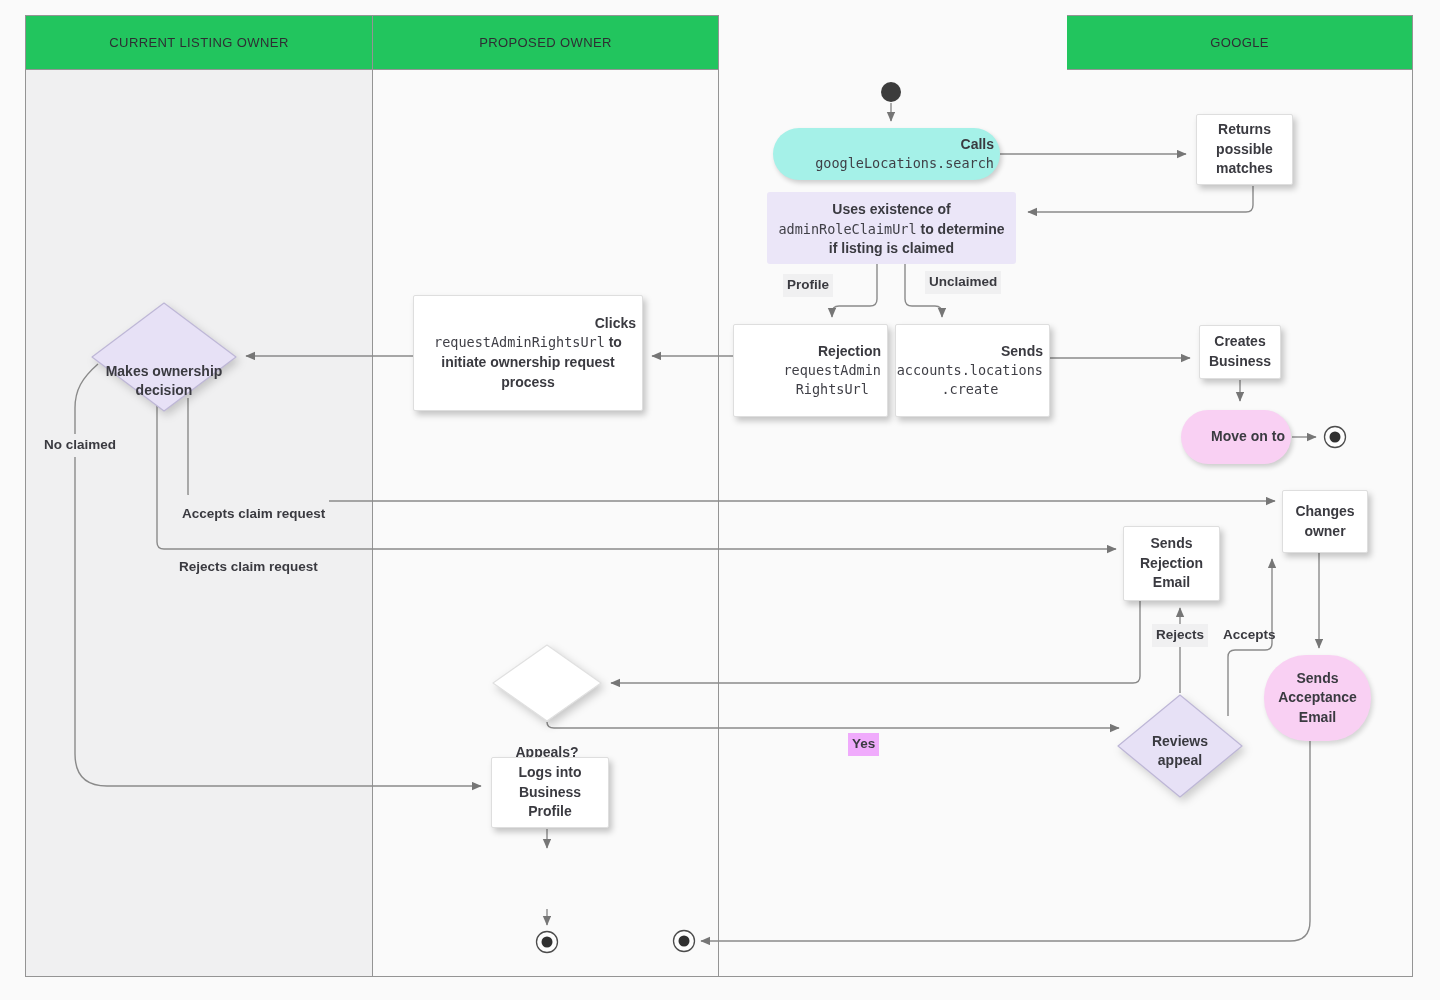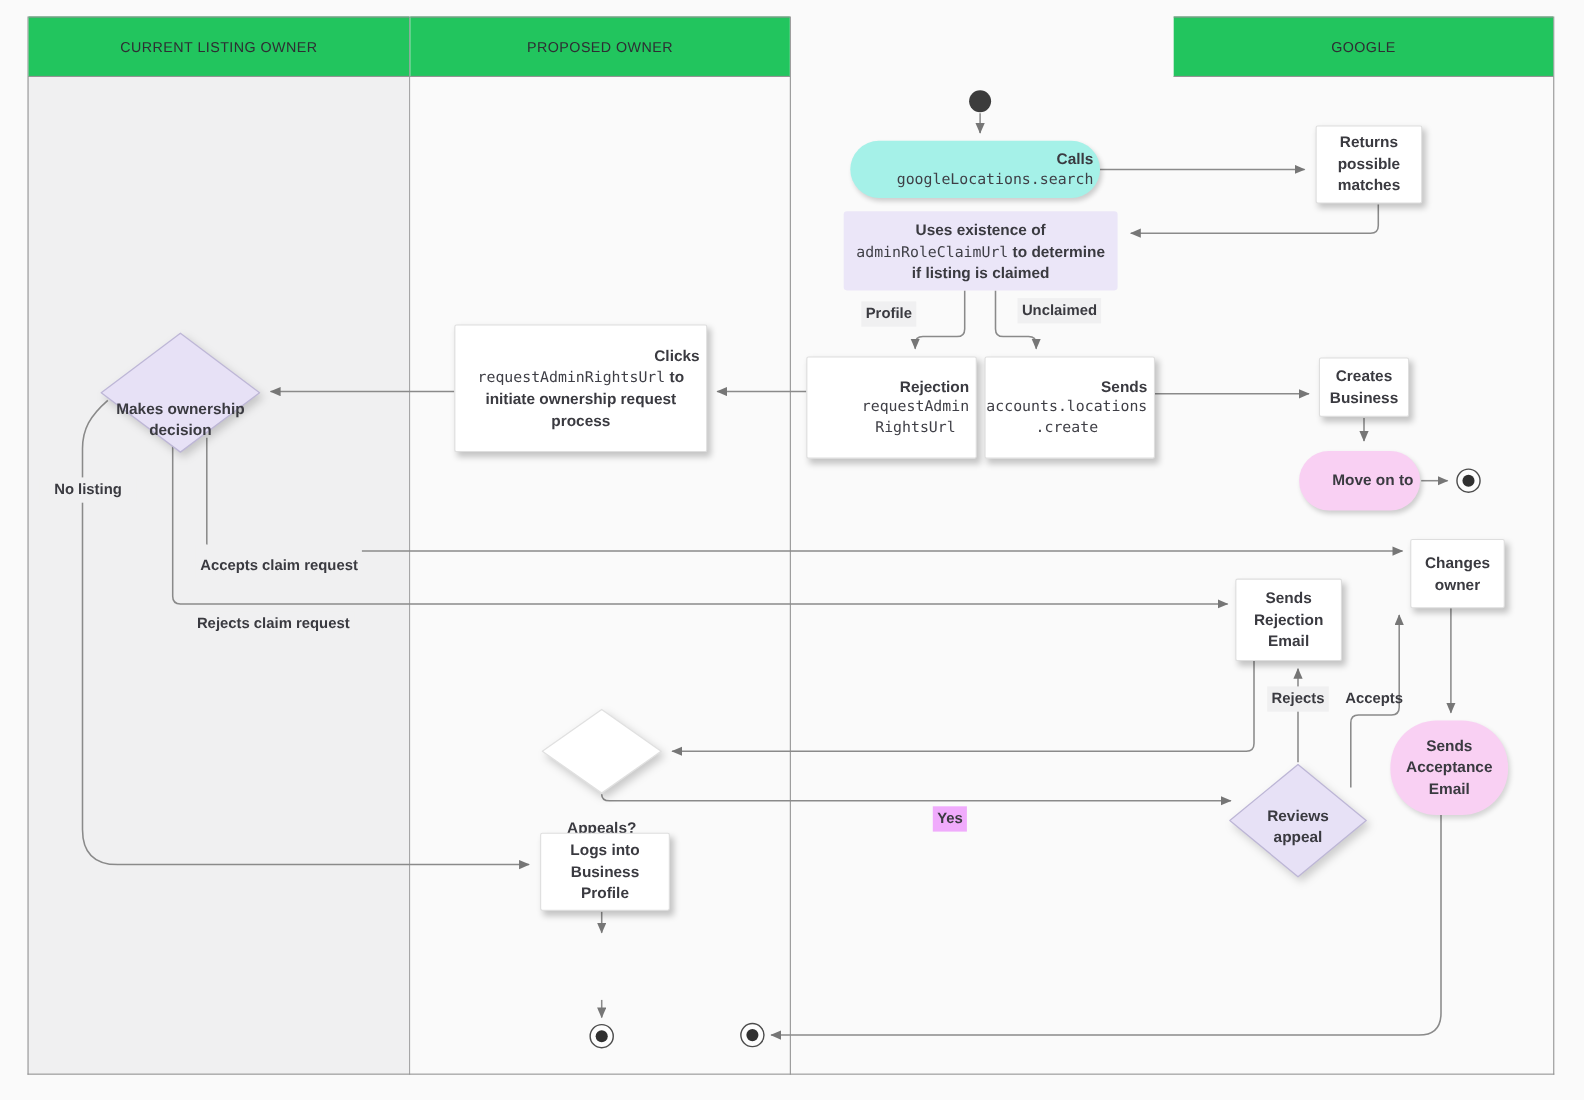--- a/index.html
+++ b/index.html
@@ -98,21 +98,21 @@
     <g>
       <polygon points="547,645 601,683 547,721 493,683" fill="#ffffff" stroke="#e0e0e0" stroke-width="1.2" stroke-linejoin="round" style="filter:drop-shadow(3px 4px 4px rgba(0,0,0,0.2));"></polygon>
     </g>
     <g>
       <polygon points="1180,695 1242,746 1180,797 1118,746" fill="#e7e1f6" stroke="#bdb6d6" stroke-width="1.2" stroke-linejoin="round" style="filter:drop-shadow(3px 4px 4px rgba(0,0,0,0.18));"></polygon>
     </g>
   </svg>
 
   <div class="edge-label" style="left:783px;top:274px;">Profile</div>
   <div class="edge-label" style="left:925px;top:271px;">Unclaimed</div>
-  <div class="edge-label" style="left:36px;top:434px;width:80px;">No listing</div>
+  <div class="edge-label" style="left:36px;top:434px;width:80px;">No claimed</div>
   <div class="edge-label" style="left:178px;top:495px;padding-top:10px;">Accepts claim request</div>
   <div class="edge-label" style="left:175px;top:556px;">Rejects claim request</div>
   <div class="edge-label" style="left:1152px;top:624px;">Rejects</div>
   <div class="edge-label" style="left:1219px;top:624px;background:transparent;">Accepts</div>
   <div class="edge-label" style="left:848px;top:733px;background:#f0abfc;">Yes</div>
 
   <div class="node pill" style="left: 773px; top: 128px; width: 227px; height: 52px; background: rgb(165, 241, 232);">
     <div>Calls</div>
     <div class="code">googleLocations.search</div>
   </div>

